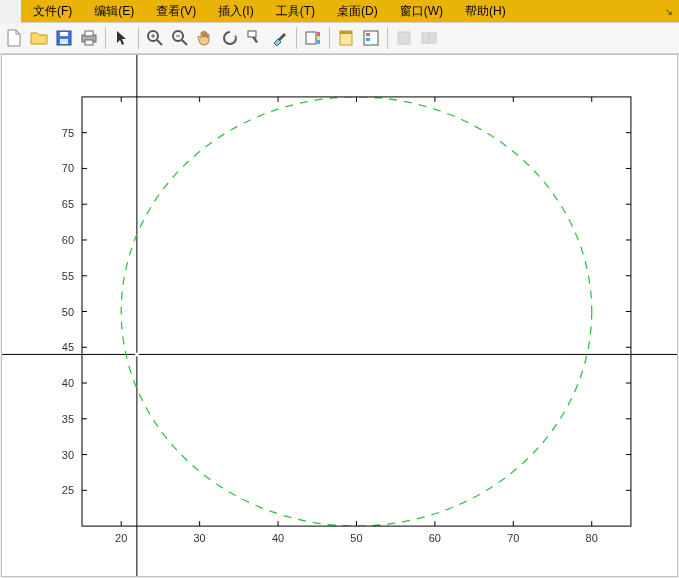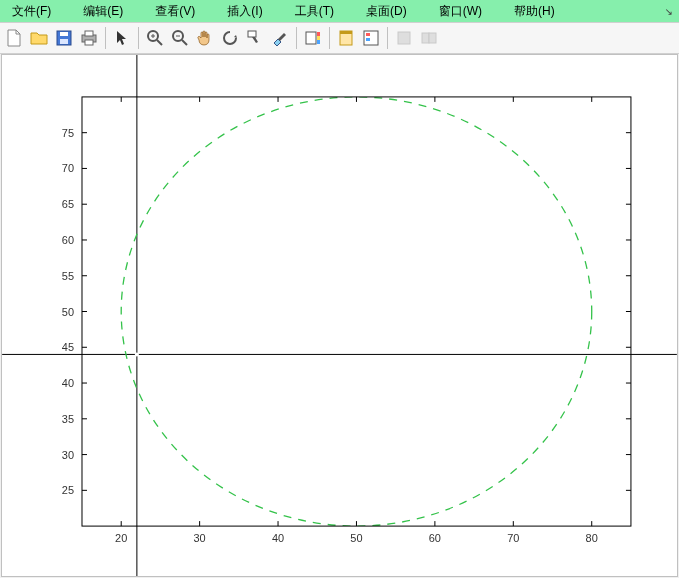--- a/index.html
+++ b/index.html
@@ -7,26 +7,27 @@
     padding: 0;
     font-family: "Microsoft YaHei", Arial, sans-serif;
     font-size: 12px;
     background: #f0f0f0;
     width: 679px;
     height: 578px;
     overflow: hidden;
   }
   .menubar {
     display: flex;
-    background: #86efac;
+    background: #eab308;
     border-bottom: 1px solid #d0d0d0;
     height: 22px;
     align-items: center;
     padding: 0 2px;
-    gap: 12px;
+    gap: 2px;
+    margin-left: 21px;
   }
   .menubar .item {
     padding: 2px 10px;
     white-space: nowrap;
     cursor: default;
   }
   .menubar .overflow {
     margin-left: auto;
     padding: 0 4px;
     font-size: 10px;

